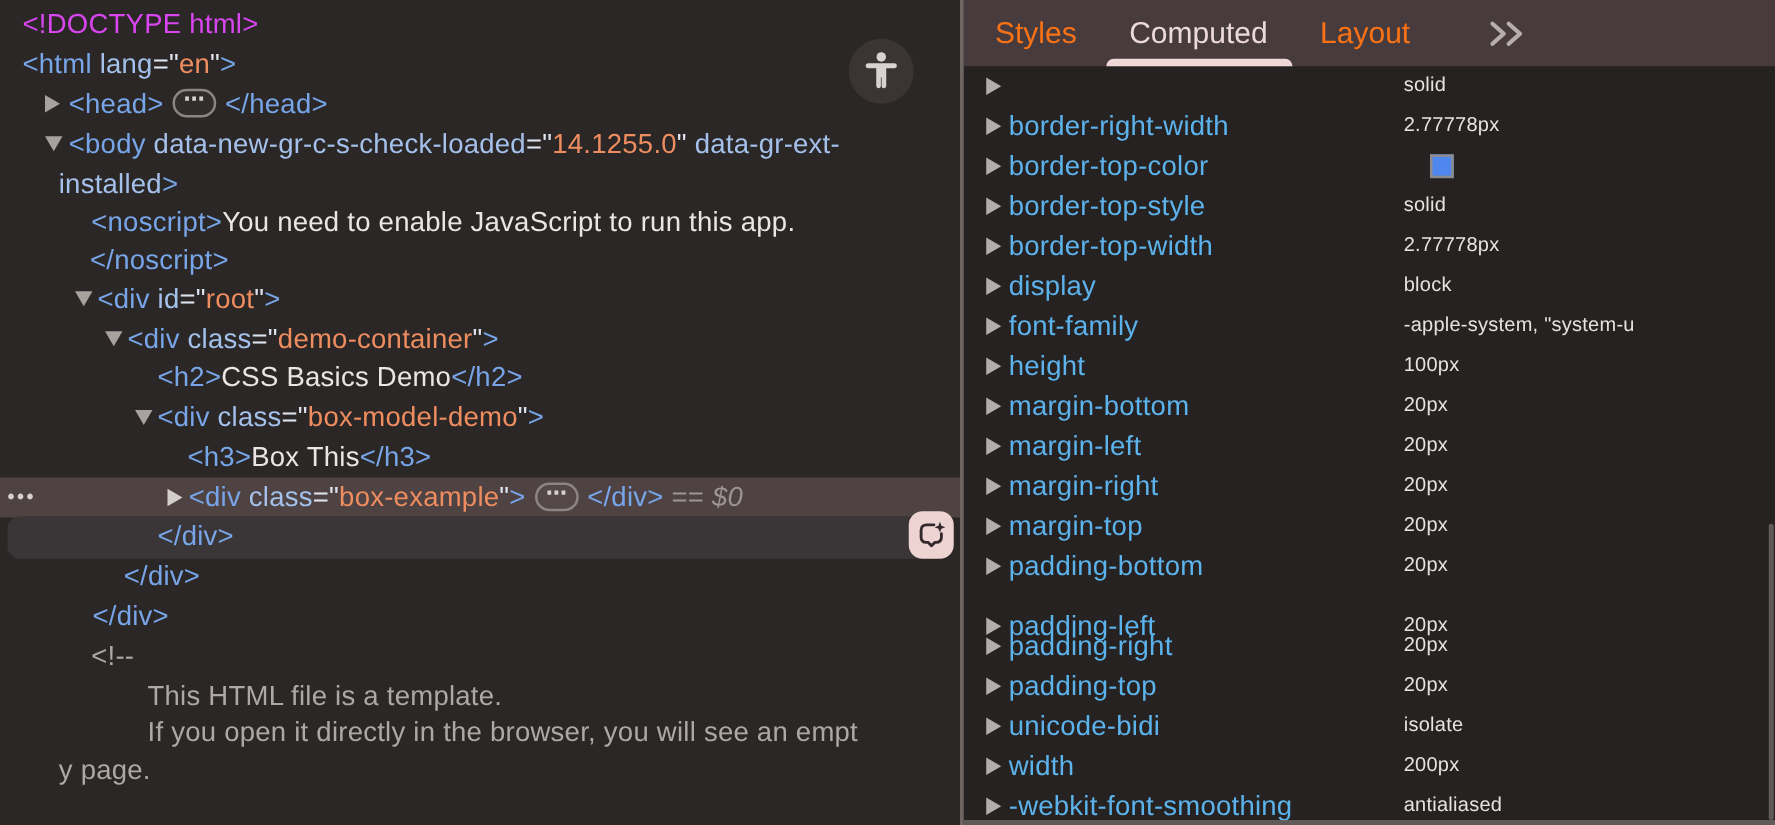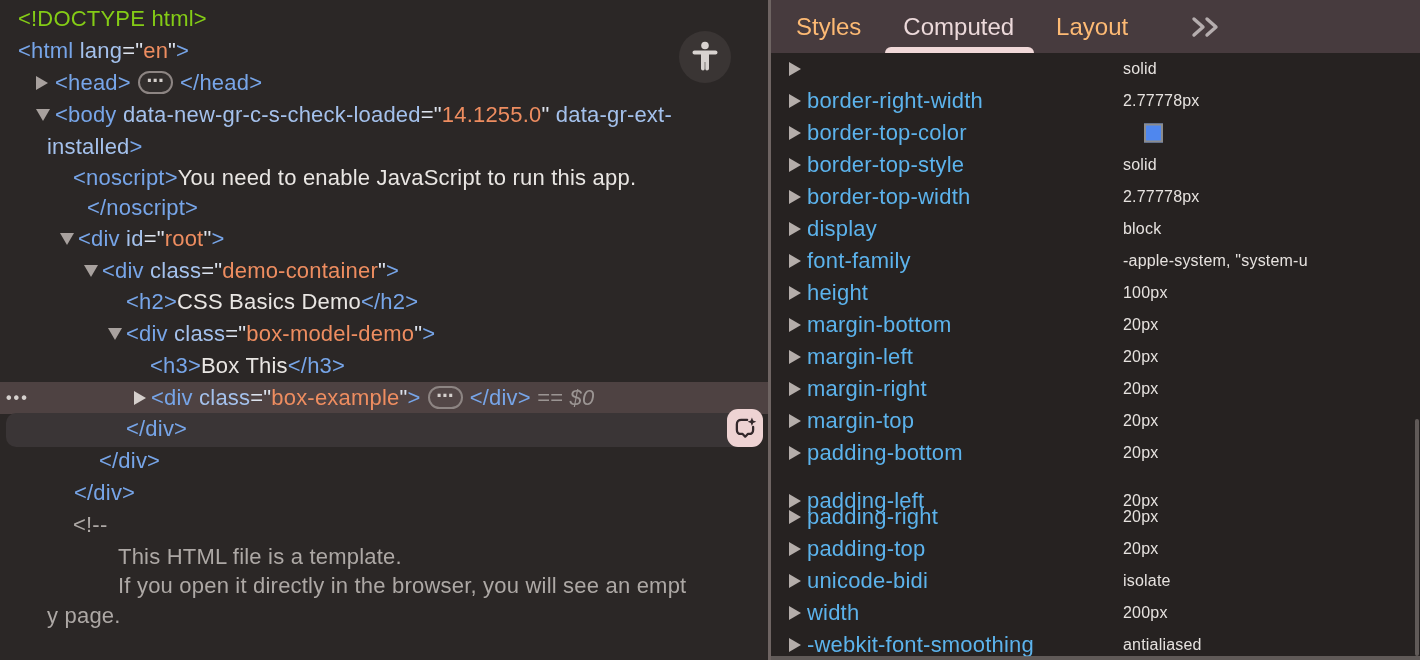--- a/index.html
+++ b/index.html
@@ -16,21 +16,21 @@
   .dom-row{position:absolute;left:0;width:768px;height:32px;}
   .dom-row.selected{background:#4e4242;}
   .hover-bg{position:absolute;left:6px;right:10px;top:0;bottom:-2px;background:#3a3536;border-radius:10px;}
   .code{position:absolute;top:50%;transform:translateY(-50%);white-space:nowrap;font-size:22px;letter-spacing:.2px;}
   .seg-tag{color:#77a5e8;}
   .seg-attr{color:#a4c1ec;}
   .seg-punct{color:#dde3ee;}
   .seg-value{color:#ee8d60;}
   .seg-text{color:#e9e6e3;}
   .seg-comment{color:#ada8a5;}
-  .seg-doctype{color:#84cc16;}
+  .seg-doctype{color:#d946ef;}
   .seg-eq{color:#9b9593;}
   .seg-dollar{color:#9b9593;font-style:italic;}
   .tri{position:absolute;width:0;height:0;}
   .tri-r{border-left:12px solid #a8a19e;border-top:7px solid transparent;border-bottom:7px solid transparent;}
   .tri-d{border-top:12px solid #a8a19e;border-left:7px solid transparent;border-right:7px solid transparent;}
   .tri.lite.tri-r{border-left-color:#d5cfcc;}
   .dots{position:absolute;left:6px;top:50%;transform:translateY(-50%);color:#d6d1ce;font-size:16px;letter-spacing:2px;font-weight:bold;}
   .pill{
     display:inline-block;vertical-align:middle;margin:0 7px;padding:0 7px;height:19px;line-height:15px;
     border:2px solid #8d8583;border-radius:12px;color:#d5d0cd;font-size:17px;font-weight:bold;
@@ -48,21 +48,21 @@
 
   
   .divider{position:absolute;left:768px;top:0;width:3px;height:660px;background:#6e6462;z-index:5;}
 
   
   .computed{position:absolute;left:771px;top:0;width:649px;height:660px;background:#262221;overflow:hidden;}
   .tabbar{
     position:relative;height:53px;background:#473b3e;display:flex;align-items:center;
     padding-left:25px;gap:42px;box-sizing:border-box;
   }
-  .tab{position:relative;height:100%;display:flex;align-items:center;font-size:24px;font-weight:500;color:#fdba74;cursor:default;}
+  .tab{position:relative;height:100%;display:flex;align-items:center;font-size:24px;font-weight:500;color:#f97316;cursor:default;}
   .tab.selected{color:#ecd9da;}
   .tab .indicator{display:none;}
   .tab.selected .indicator{
     display:block;position:absolute;left:-18px;right:-20px;bottom:0;height:6px;
     background:#f0d8d8;border-radius:6px 6px 0 0;
   }
   .more-tabs{margin-left:20px;display:flex;align-items:center;}
   .props{position:absolute;top:53px;left:0;right:0;bottom:0;}
   .prop-row{position:absolute;left:0;width:100%;height:32px;}
   .prop-row .tri{left:18px;top:9px;}
@@ -94,21 +94,21 @@
           <span class="tri tri-d" style="left: 36px; top: 10px;"></span>
           <span class="code" style="left: 55px;"><span class="seg-tag">&lt;body </span><span class="seg-attr">data-new-gr-c-s-check-loaded</span><span class="seg-punct">="</span><span class="seg-value">14.1255.0</span><span class="seg-punct">"</span><span class="seg-attr"> data-gr-ext-</span></span>
         </div>
         <div class="dom-row" style="top: 131px;">
           <span class="code" style="left: 47px;"><span class="seg-attr">installed</span><span class="seg-tag">&gt;</span></span>
         </div>
         <div class="dom-row" style="top: 162px;">
           <span class="code" style="left: 73px;"><span class="seg-tag">&lt;noscript&gt;</span><span class="seg-text">You need to enable JavaScript to run this app.</span></span>
         </div>
         <div class="dom-row" style="top: 192px;">
-          <span class="code" style="left: 87px;"><span class="seg-tag">&lt;/noscript&gt;</span></span>
+          <span class="code" style="left: 72px;"><span class="seg-tag">&lt;/noscript&gt;</span></span>
         </div>
         <div class="dom-row" style="top: 223px;">
           <span class="tri tri-d" style="left: 60px; top: 10px;"></span>
           <span class="code" style="left: 78px;"><span class="seg-tag">&lt;div </span><span class="seg-attr">id</span><span class="seg-punct">="</span><span class="seg-value">root</span><span class="seg-punct">"</span><span class="seg-tag">&gt;</span></span>
         </div>
         <div class="dom-row" style="top: 255px;">
           <span class="tri tri-d" style="left: 84px; top: 10px;"></span>
           <span class="code" style="left: 102px;"><span class="seg-tag">&lt;div </span><span class="seg-attr">class</span><span class="seg-punct">="</span><span class="seg-value">demo-container</span><span class="seg-punct">"</span><span class="seg-tag">&gt;</span></span>
         </div>
         <div class="dom-row" style="top: 286px;">

